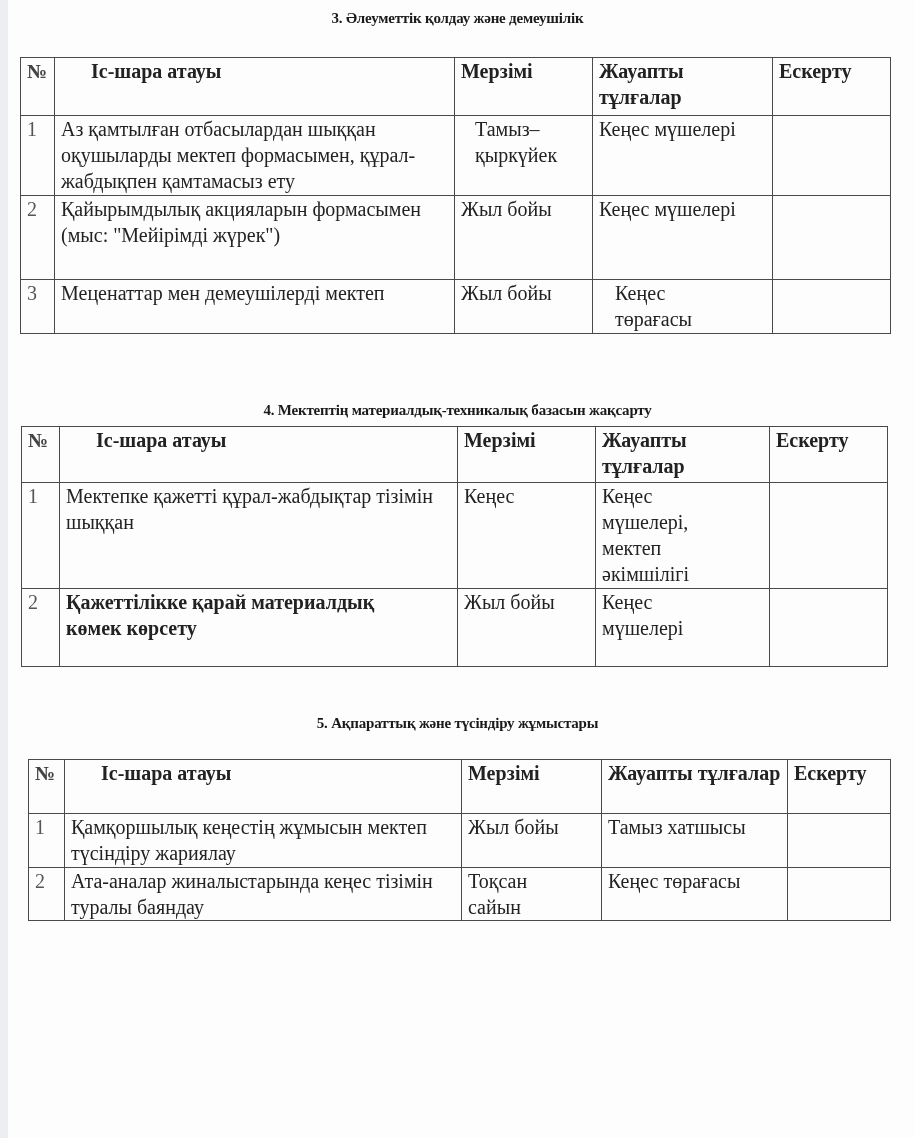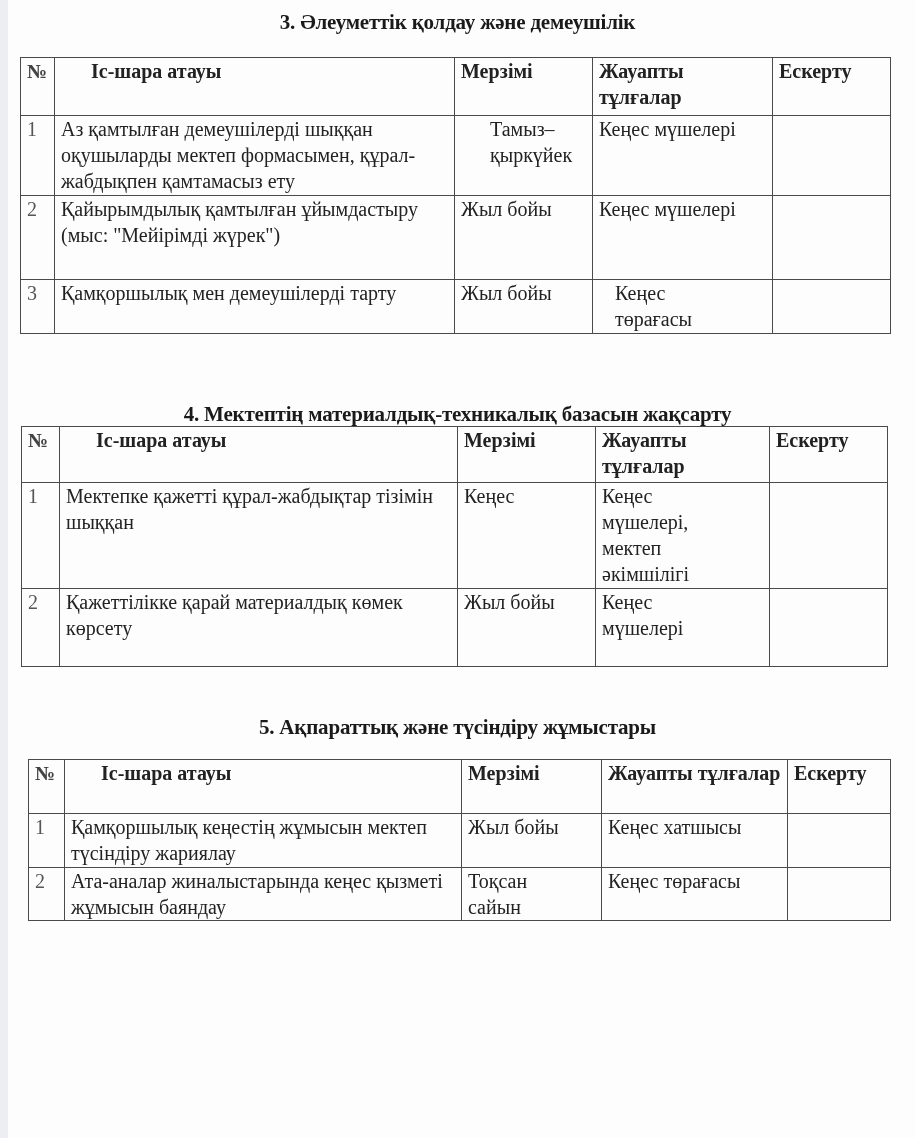--- a/index.html
+++ b/index.html
@@ -5,21 +5,21 @@
   html, body { margin: 0; padding: 0; }
   body {
     width: 915px; height: 1138px; overflow: hidden; position: relative;
     background: #fdfdfd;
     font-family: "Liberation Serif", "DejaVu Serif", serif;
     color: #1e1e1e;
   }
   .left-strip { position: absolute; left: 0; top: 0; width: 8px; height: 1138px; background: #eceef1; }
   .section-title {
     position: absolute; left: 0; width: 915px; text-align: center;
-    font-weight: bold; font-size: 21px; color: #1a1a1a; letter-spacing: -0.2px;
+    font-weight: bold; font-size: 15px; color: #1a1a1a; letter-spacing: -0.2px;
   }
   table.plan {
     position: absolute; border-collapse: collapse; table-layout: fixed;
     font-size: 20px; line-height: 26px; color: #222;
   }
   table.plan td, table.plan th {
     border: 1.5px solid #4a4a4a; vertical-align: top; padding: 0 6px; text-align: left;
   }
   table.plan th { font-weight: bold; font-size: 20px; }
   th.num, td.num { padding: 0 3px; font-weight: normal; color: #555; text-align: center; }
@@ -45,35 +45,35 @@
   <tbody>
       <tr style="height:58px">
     <th class="num">№</th>
     <th class="pad-left-name">Іс-шара атауы</th>
     <th class="center">Мерзімі</th>
     <th class="center">Жауапты тұлғалар</th>
     <th class="center">Ескерту</th>
   </tr>
   <tr style="height:80px">
     <td class="num">1</td>
-    <td>Аз қамтылған демеушілерді шыққан оқушыларды мектеп формасымен, құрал-жабдықпен қамтамасыз ету</td>
-    <td class="center" style="padding:0 35px;">Тамыз–қыркүйек</td>
+    <td>Аз қамтылған отбасылардан шыққан оқушыларды мектеп формасымен, құрал-жабдықпен қамтамасыз ету</td>
+    <td class="center" style="padding:0 20px;">Тамыз–қыркүйек</td>
     <td>Кеңес мүшелері</td>
     <td></td>
   </tr>
   <tr style="height:84px">
     <td class="num">2</td>
-    <td>Қайырымдылық қамтылған ұйымдастыру (мыс: "Мейірімді жүрек")</td>
+    <td>Қайырымдылық акцияларын формасымен (мыс: "Мейірімді жүрек")</td>
     <td class="center">Жыл бойы</td>
     <td>Кеңес мүшелері</td>
     <td></td>
   </tr>
   <tr style="height:54px">
     <td class="num">3</td>
-    <td>Қамқоршылық мен демеушілерді тарту</td>
+    <td>Меценаттар мен демеушілерді мектеп</td>
     <td class="center">Жыл бойы</td>
     <td style="padding-left:22px; padding-right:60px;">Кеңес төрағасы</td>
     <td></td>
   </tr>
 </tbody>
   </table>
 
 <div class="section-title" style="top:402px;">4. Мектептің материалдық-техникалық базасын жақсарту</div>
 <table class="plan" style="left:21px; top:426px; width:866px;">
   <colgroup>
@@ -93,21 +93,21 @@
   </tr>
   <tr style="height:106px">
     <td class="num">1</td>
     <td>Мектепке қажетті құрал-жабдықтар тізімін шыққан</td>
     <td class="center">Кеңес</td>
     <td style="padding-right:40px;margin-top:25px;">Кеңес мүшелері, мектеп әкімшілігі</td>
     <td></td>
   </tr>
   <tr style="height:78px">
     <td class="num">2</td>
-    <td style="padding-right:32px;">Қажеттілікке қарай материалдық көмек көрсету</td>
+    <td style="padding-right:32px;font-weight:bold;">Қажеттілікке қарай материалдық көмек көрсету</td>
     <td class="center">Жыл бойы</td>
     <td style="padding-right:60px;">Кеңес мүшелері</td>
     <td></td>
   </tr>
 </tbody>
   </table>
 
 <div class="section-title" style="top:715px;text-align:center;">5. Ақпараттық және түсіндіру жұмыстары</div>
 <table class="plan" style="left:28px; top:759px; width:862px;">
   <colgroup>
@@ -122,24 +122,24 @@
     <th class="num">№</th>
     <th class="pad-left-name">Іс-шара атауы</th>
     <th class="center">Мерзімі</th>
     <th class="center">Жауапты тұлғалар</th>
     <th class="center">Ескерту</th>
   </tr>
   <tr style="height:54px">
     <td class="num">1</td>
     <td class="justify">Қамқоршылық кеңестің жұмысын мектеп түсіндіру жариялау</td>
     <td class="center">Жыл бойы</td>
-    <td>Кеңес хатшысы</td>
+    <td>Тамыз хатшысы</td>
     <td></td>
   </tr>
   <tr style="height:52px">
     <td class="num">2</td>
-    <td class="justify">Ата-аналар жиналыстарында кеңес қызметі жұмысын баяндау</td>
+    <td class="justify">Ата-аналар жиналыстарында кеңес тізімін туралы баяндау</td>
     <td style="padding-right:40px;">Тоқсан сайын</td>
     <td>Кеңес төрағасы</td>
     <td></td>
   </tr>
 </tbody>
   </table>
 
 </body></html>

